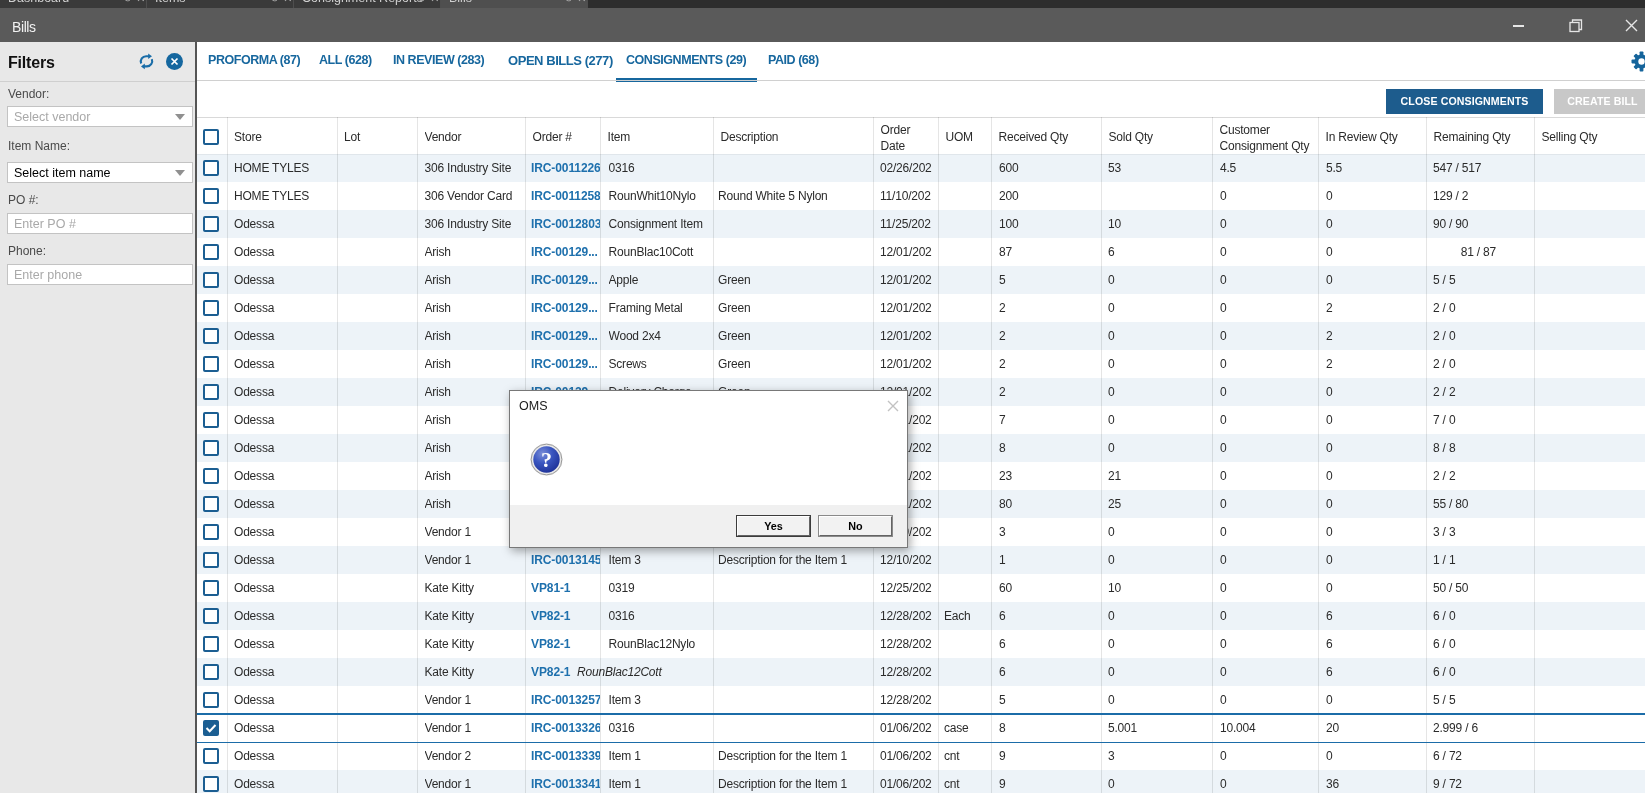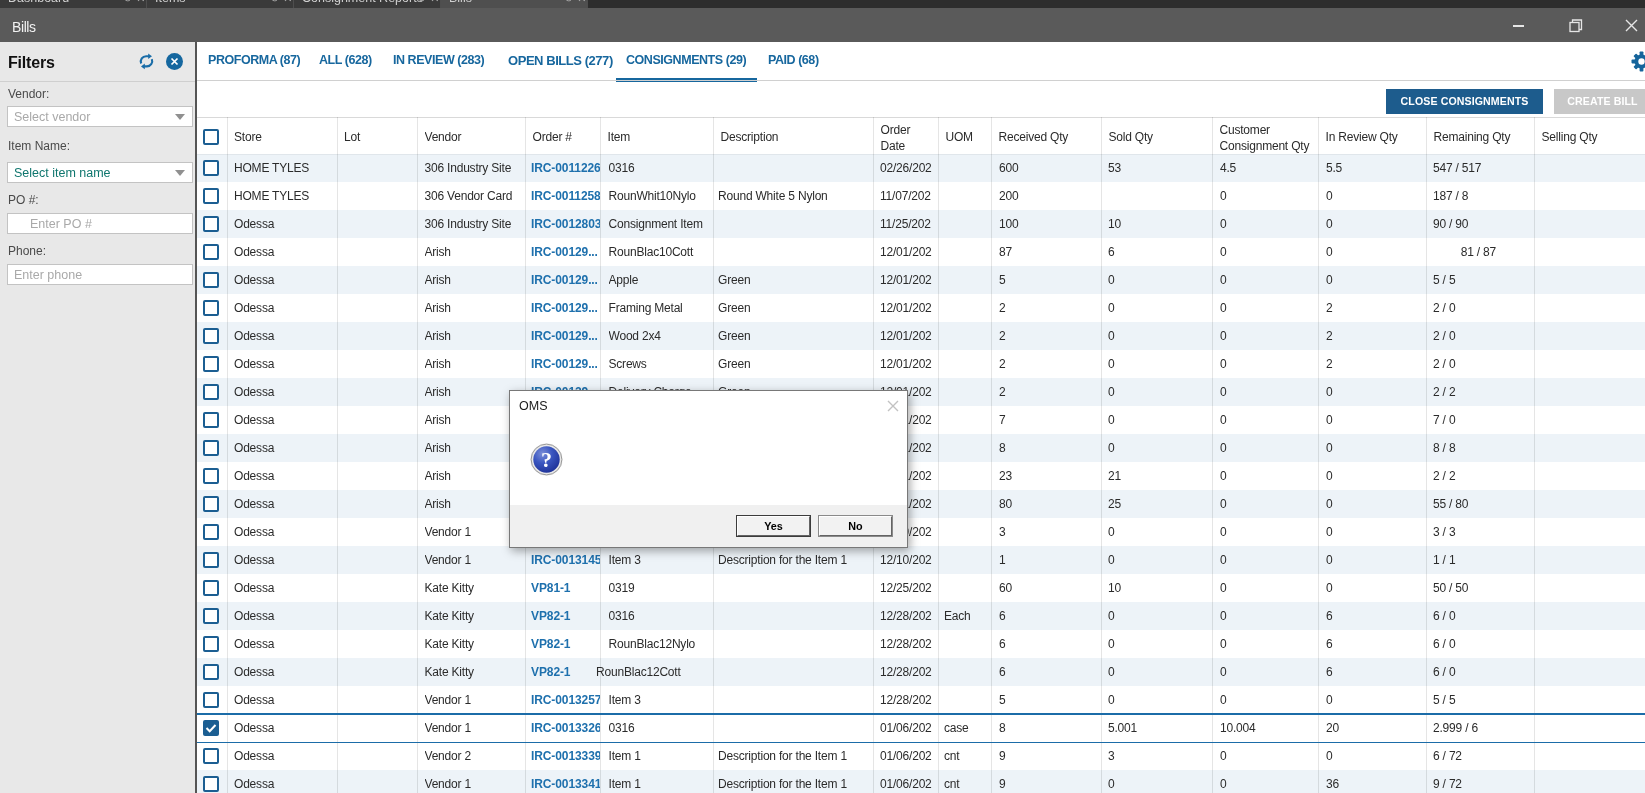--- a/index.html
+++ b/index.html
@@ -47,26 +47,26 @@
       <path d="M5.5 5.5 L11.5 11.5 M11.5 5.5 L5.5 11.5" stroke="#fff" stroke-width="1.7"></path>
     </svg>
 <div class="abs" style="left:0;top:38.5px;width:195px;height:1px;background:#cfcfcf;"></div>
 <div class="abs" style="left:8px;top:45px;font-size:12px;color:#4a4a4a;">Vendor:</div>
 <div class="abs" style="left:7px;top:64px;width:184px;height:19px;background:#fff;border:1px solid #c3c3c3;">
       <div class="abs" style="left:6px;top:3px;font-size:12.5px;color:#a9a9a9;">Select vendor</div>
 <div class="abs" style="right:7px;top:7px;width:0;height:0;border-left:5.5px solid transparent;border-right:5.5px solid transparent;border-top:6px solid #909090;"></div>
 </div>
 <div class="abs" style="left:8px;top:97px;font-size:12px;color:#4a4a4a;">Item Name:</div>
 <div class="abs" style="left:7px;top:119.5px;width:184px;height:19px;background:#fff;border:1px solid #c3c3c3;">
-      <div class="abs" style="left:6px;top:3px;font-size:12.5px;color:#0f766e;">Select item name</div>
+      <div class="abs" style="left:6px;top:3px;font-size:12.5px;color:#000000;">Select item name</div>
 <div class="abs" style="right:7px;top:7px;width:0;height:0;border-left:5.5px solid transparent;border-right:5.5px solid transparent;border-top:6px solid #909090;"></div>
 </div>
 <div class="abs" style="left:8px;top:150.5px;font-size:12px;color:#4a4a4a;">PO #:</div>
 <div class="abs" style="left:7px;top:170.5px;width:184px;height:19px;background:#fff;border:1px solid #c3c3c3;">
-      <div class="abs" style="left:6px;top:3px;font-size:12.5px;color:#a9a9a9;margin-left:16px;">Enter PO #</div>
+      <div class="abs" style="left:6px;top:3px;font-size:12.5px;color:#a9a9a9;">Enter PO #</div>
 </div>
 <div class="abs" style="left:8px;top:202px;font-size:12px;color:#4a4a4a;">Phone:</div>
 <div class="abs" style="left:7px;top:221.5px;width:184px;height:19px;background:#fff;border:1px solid #c3c3c3;">
       <div class="abs" style="left:6px;top:3px;font-size:12.5px;color:#a9a9a9;">Enter phone</div>
 </div>
 </div>
 <div class="abs" style="left:195px;top:42px;width:2px;height:751px;background:#555;"></div>
 <div class="abs" style="left:208px;top:53px;font-size:12.5px;font-weight:bold;letter-spacing:-0.45px;color:#17679e;white-space:nowrap;">PROFORMA (87)</div>
 <div class="abs" style="left:319px;top:53px;font-size:12.5px;font-weight:bold;letter-spacing:-0.45px;color:#17679e;white-space:nowrap;">ALL (628)</div>
 <div class="abs" style="left:393px;top:53px;font-size:12.5px;font-weight:bold;letter-spacing:-0.45px;color:#17679e;white-space:nowrap;">IN REVIEW (283)</div>
@@ -122,26 +122,26 @@
 <div class="cell " style="left:1220px;top:161.0px;width:98px;">4.5</div>
 <div class="cell " style="left:1326px;top:161.0px;width:100px;">5.5</div>
 <div class="cell " style="left:1433px;top:161.0px;width:101px;">547 / 517</div>
 <div class="cb" style="left:203px;top:160.0px;"></div>
 <div class="abs" style="left:197px;top:182.0px;width:1448px;height:28.0px;background:#fff;"></div>
 <div class="cell " style="left:234.0px;top:189.0px;width:102.5px;">HOME TYLES</div>
 <div class="cell " style="left:424.5px;top:189.0px;width:100.5px;">306 Vendor Card</div>
 <div class="cell " style="left:531px;top:189.0px;width:69px;"><span class="link">IRC-0011258</span></div>
 <div class="cell " style="left:608.5px;top:189.0px;width:104.5px;">RounWhit10Nylo</div>
 <div class="cell " style="left:718px;top:189.0px;width:155px;">Round White 5 Nylon</div>
-<div class="cell " style="left:880px;top:189.0px;width:58px;">11/07/202</div>
+<div class="cell " style="left:880px;top:189.0px;width:58px;">11/10/202</div>
 <div class="cell " style="left:999px;top:189.0px;width:102px;">200</div>
 <div class="cell " style="left:1108px;top:204px;width:104px;margin-top:10px;">13</div>
 <div class="cell " style="left:1220px;top:189.0px;width:98px;">0</div>
 <div class="cell " style="left:1326px;top:189.0px;width:100px;">0</div>
-<div class="cell " style="left:1433px;top:189.0px;width:101px;">187 / 8</div>
+<div class="cell " style="left:1433px;top:189.0px;width:101px;">129 / 2</div>
 <div class="cb" style="left:203px;top:188.0px;"></div>
 <div class="abs" style="left:197px;top:210.0px;width:1448px;height:28.0px;background:#edf3f8;"></div>
 <div class="cell " style="left:234.0px;top:217.0px;width:102.5px;">Odessa</div>
 <div class="cell " style="left:424.5px;top:217.0px;width:100.5px;">306 Industry Site</div>
 <div class="cell " style="left:531px;top:217.0px;width:69px;"><span class="link">IRC-0012803</span></div>
 <div class="cell " style="left:608.5px;top:217.0px;width:104.5px;">Consignment Item</div>
 <div class="cell " style="left:880px;top:217.0px;width:58px;">11/25/202</div>
 <div class="cell " style="left:999px;top:217.0px;width:102px;">100</div>
 <div class="cell " style="left:1108px;top:217.0px;width:104px;">10</div>
 <div class="cell " style="left:1220px;top:217.0px;width:98px;">0</div>
@@ -332,21 +332,21 @@
 <div class="cell " style="left:999px;top:637.0px;width:102px;">6</div>
 <div class="cell " style="left:1108px;top:637.0px;width:104px;">0</div>
 <div class="cell " style="left:1220px;top:637.0px;width:98px;">0</div>
 <div class="cell " style="left:1326px;top:637.0px;width:100px;">6</div>
 <div class="cell " style="left:1433px;top:637.0px;width:101px;">6 / 0</div>
 <div class="cb" style="left:203px;top:636.0px;"></div>
 <div class="abs" style="left:197px;top:658.0px;width:1448px;height:28.0px;background:#edf3f8;"></div>
 <div class="cell " style="left:234.0px;top:665.0px;width:102.5px;">Odessa</div>
 <div class="cell " style="left:424.5px;top:665.0px;width:100.5px;">Kate Kitty</div>
 <div class="cell " style="left:531px;top:665.0px;width:69px;"><span class="link">VP82-1</span></div>
-<div class="cell " style="left:596px;top:665.0px;width:104.5px;">RounBlac12Cott</div>
+<div class="cell " style="left:577px;top:665.0px;width:104.5px;font-style:italic;">RounBlac12Cott</div>
 <div class="cell " style="left:880px;top:665.0px;width:58px;">12/28/202</div>
 <div class="cell " style="left:999px;top:665.0px;width:102px;">6</div>
 <div class="cell " style="left:1108px;top:665.0px;width:104px;">0</div>
 <div class="cell " style="left:1220px;top:665.0px;width:98px;">0</div>
 <div class="cell " style="left:1326px;top:665.0px;width:100px;">6</div>
 <div class="cell " style="left:1433px;top:665.0px;width:101px;">6 / 0</div>
 <div class="cb" style="left:203px;top:664.0px;"></div>
 <div class="abs" style="left:197px;top:686.0px;width:1448px;height:28.0px;background:#fff;"></div>
 <div class="cell " style="left:234.0px;top:693.0px;width:102.5px;">Odessa</div>
 <div class="cell " style="left:424.5px;top:693.0px;width:100.5px;">Vendor 1</div>

